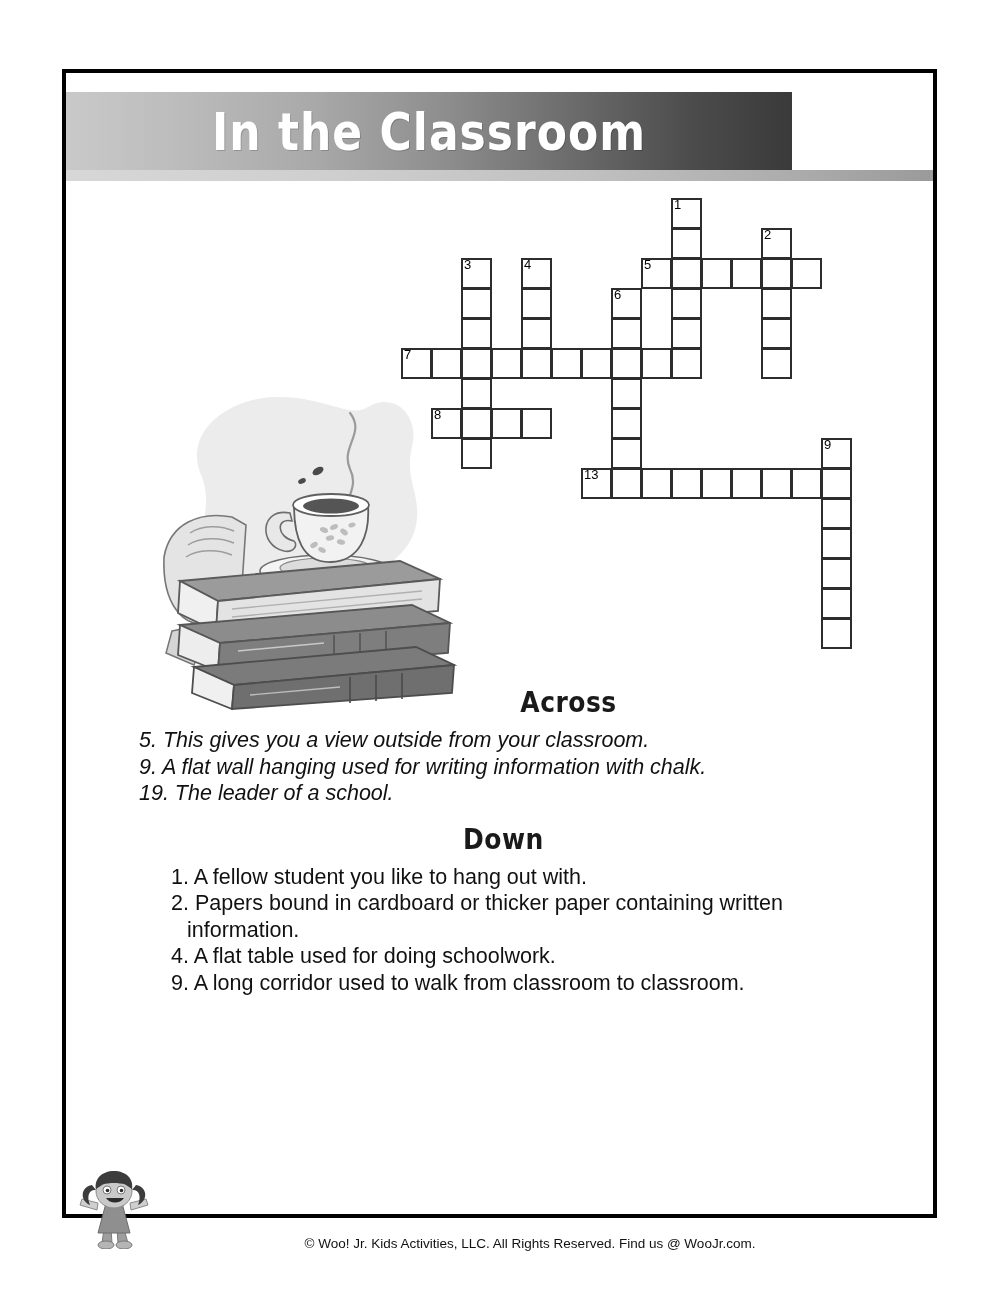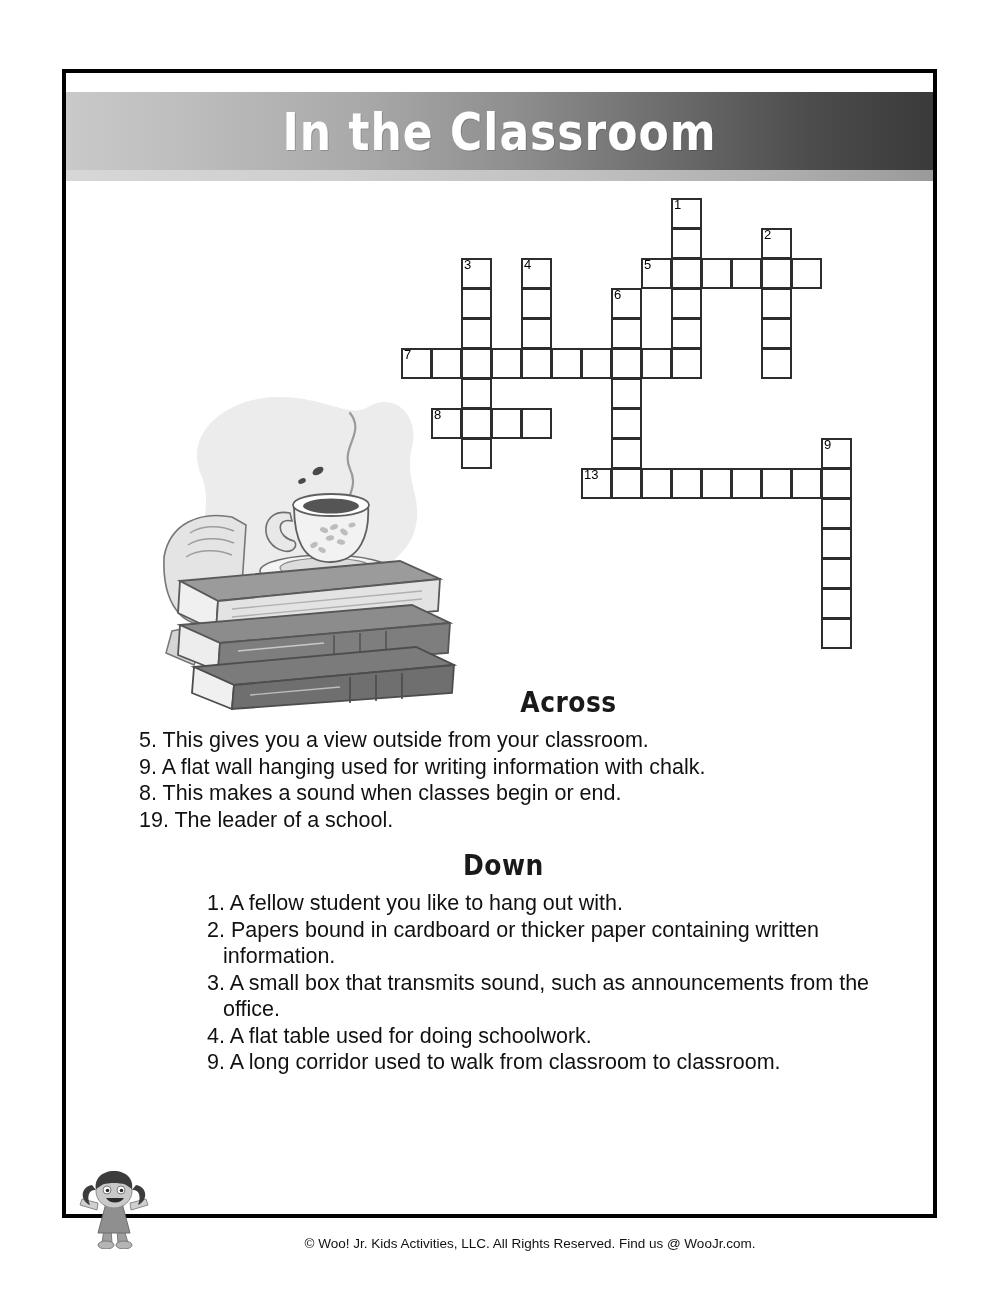--- a/index.html
+++ b/index.html
@@ -25,21 +25,21 @@
     border: 4px solid #000000;
     box-sizing: border-box;
     background: #ffffff;
   }
 
   
   #title-banner {
     position: absolute;
     left: 0px;
     top: 19px;
-    width: 867px;
+    width: 726px;
     height: 78px;
     background: linear-gradient(to right,
         #c9c9c9 0%, #bdbdbd 14%, #a9a9a9 34%,
         #8e8e8e 52%, #6b6b6b 70%, #4c4c4c 86%, #3a3a3a 100%);
     display: flex;
     align-items: center;
     justify-content: center;
   }
   #banner-shine {
     position: absolute;
@@ -125,24 +125,24 @@
   .clue-item {
     font-family: "Liberation Sans", sans-serif;
     font-size: 21.5px;
     line-height: 26.5px;
     color: #111111;
     padding-left: 16px;
     text-indent: -16px;
     margin-left: 78px;
     margin-right: 40px;
   }
-  #across-list .clue-item { margin-left: 73px; }
+  #across-list .clue-item { margin-left: 73px; font-style: italic; }
   #down-list  .clue-item { margin-left: 105px; }
   #down-heading { margin-top: 18px; padding-left: 0px; }
-  #down-list { margin-top: 4px; padding-left: 36px; }
+  #down-list { margin-top: 4px; }
 
   
   #mascot {
     position: absolute;
     left: 78px;
     top: 1163px;
     width: 72px;
     height: 86px;
   }
 
@@ -306,29 +306,27 @@
       <div class="cw-cell" style="left: 755px; top: 485px;"></div>
       <div class="cw-cell" style="left: 755px; top: 515px;"></div>
       <div class="cw-cell" style="left: 755px; top: 545px;"></div>
     </div>
 
   <div id="clues">
     <div class="clue-heading" id="across-heading">Across</div>
     <ul class="clue-list" id="across-list">
         <li class="clue-item">5. This gives you a view outside from your classroom.</li>
         <li class="clue-item">9. A flat wall hanging used for writing information with chalk.</li>
-        <li class="clue-item">8. This makes a sound when classes begin or end.</li>
         <li class="clue-item">19. The leader of a school.</li>
       </ul>
 
     <div class="clue-heading" id="down-heading">Down</div>
     <ul class="clue-list" id="down-list">
         <li class="clue-item">1. A fellow student you like to hang out with.</li>
         <li class="clue-item">2. Papers bound in cardboard or thicker paper containing written information.</li>
-        <li class="clue-item">3. A small box that transmits sound, such as announcements from the office.</li>
         <li class="clue-item">4. A flat table used for doing schoolwork.</li>
         <li class="clue-item">9. A long corridor used to walk from classroom to classroom.</li>
       </ul>
   </div>
 
 </div>
 
 <div id="mascot">
   <svg width="72" height="86" viewBox="0 0 72 86" xmlns="http://www.w3.org/2000/svg">
 

